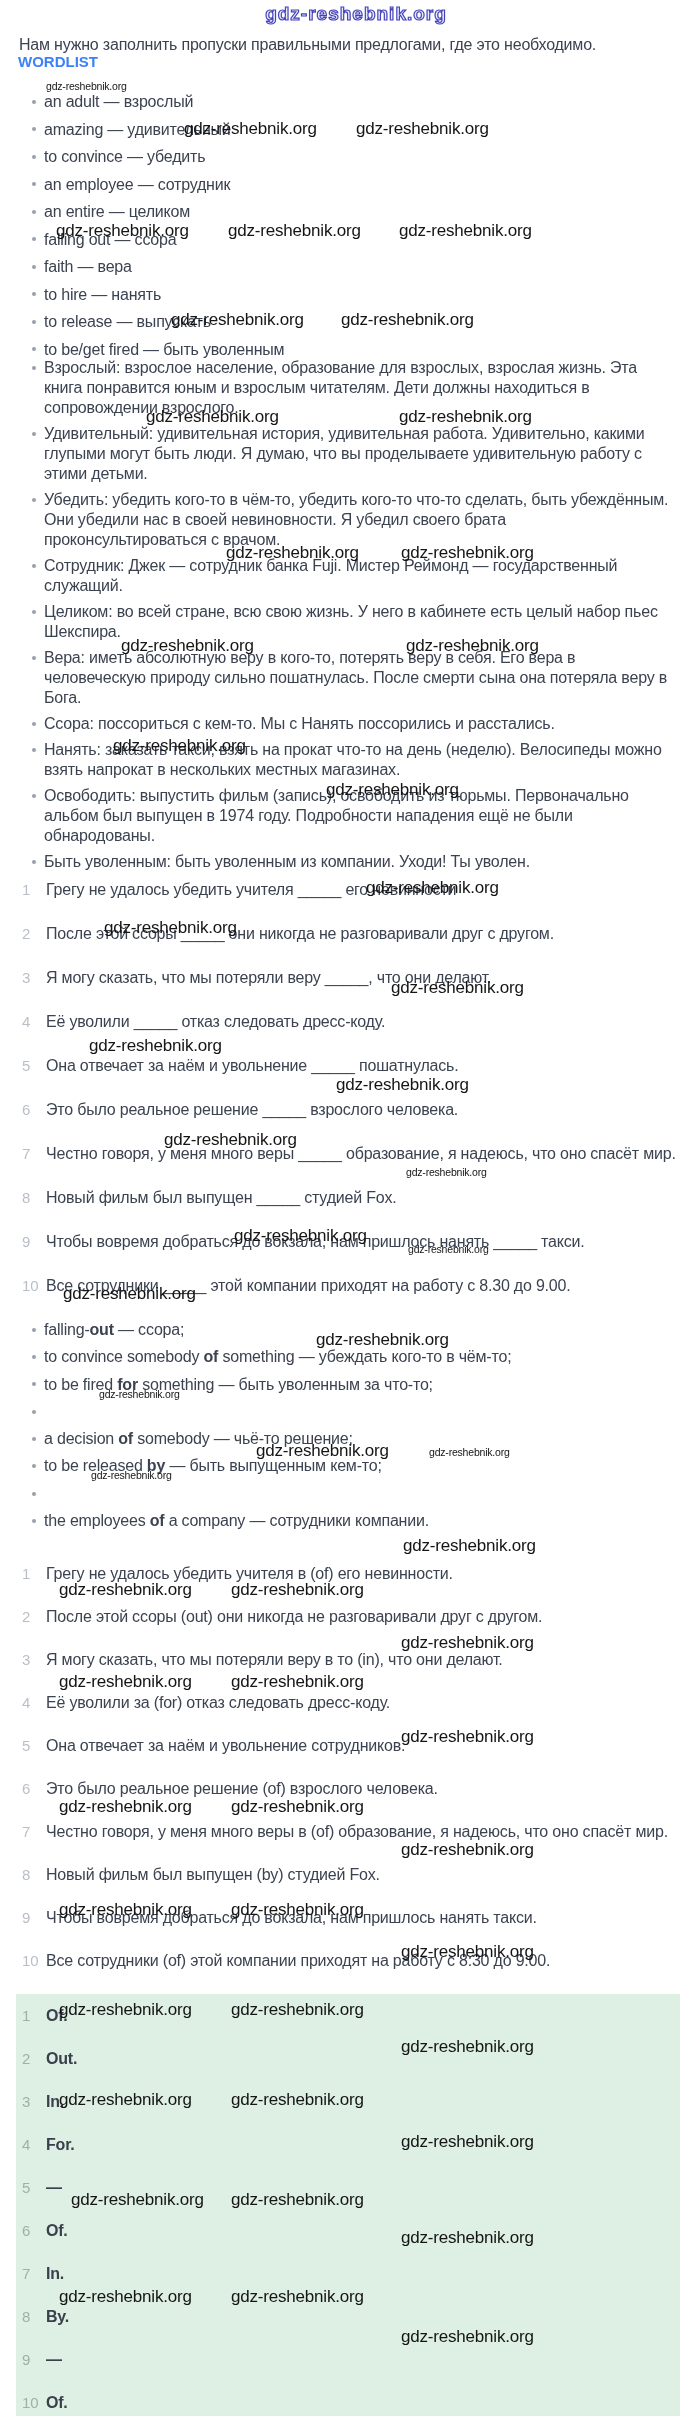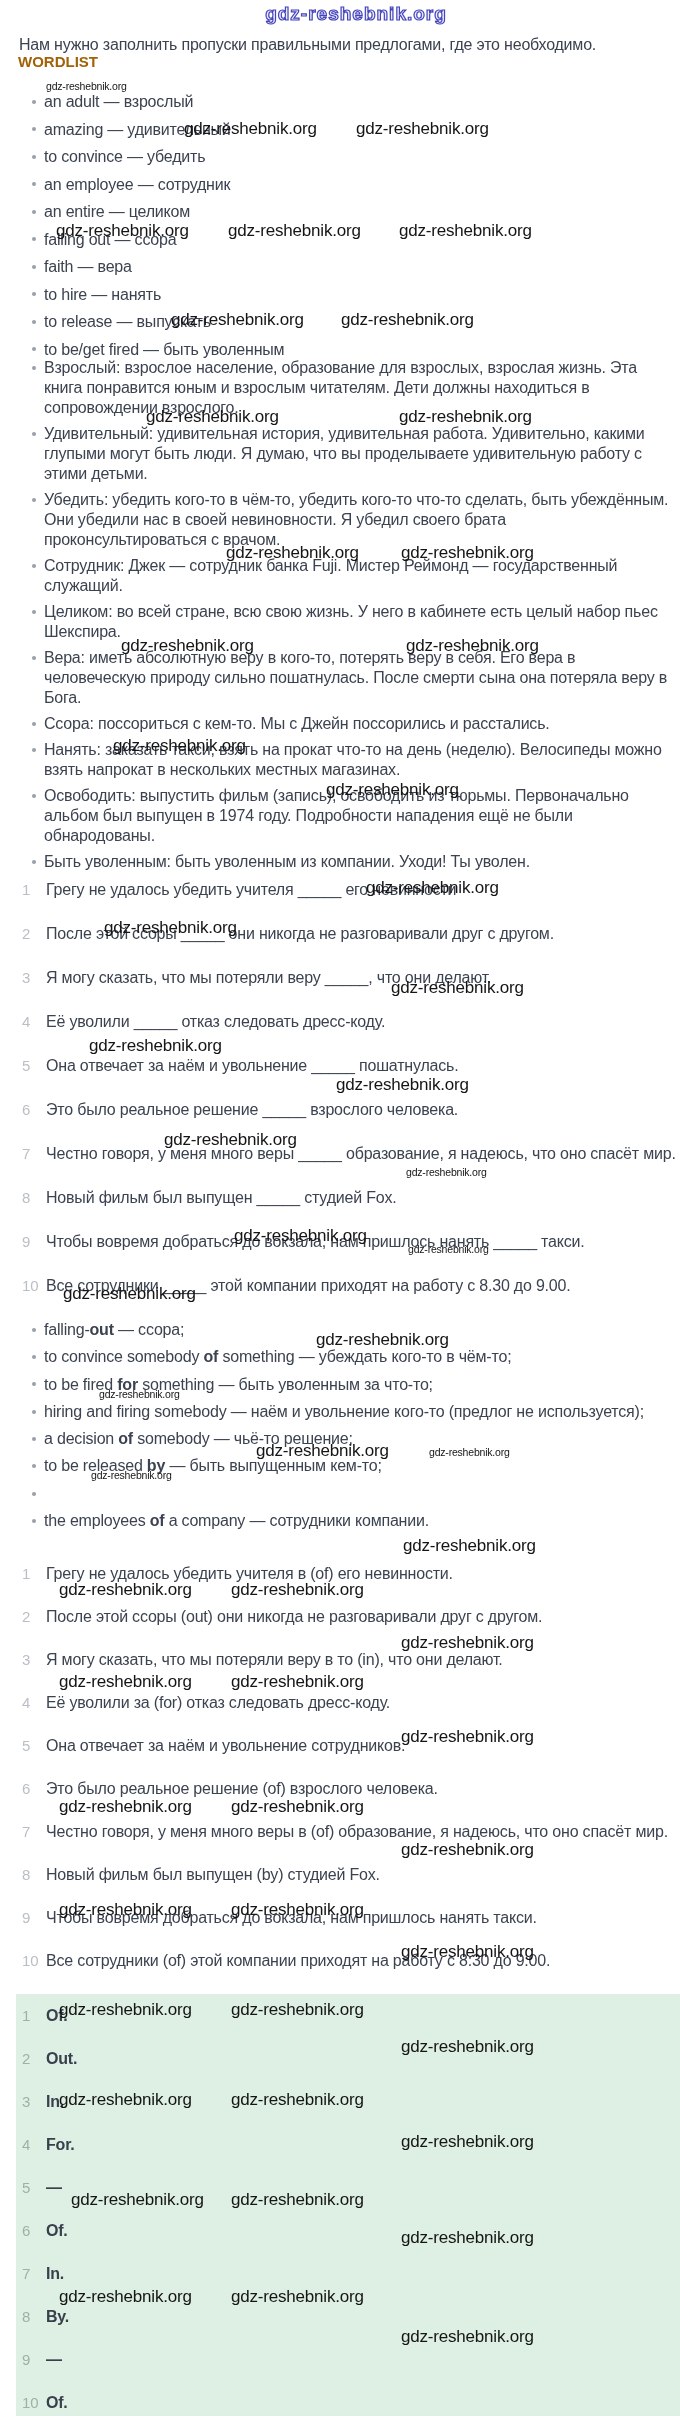--- a/index.html
+++ b/index.html
@@ -8,21 +8,21 @@
     font-family:"Liberation Sans","DejaVu Sans",sans-serif;
     color:#3b4250;letter-spacing:-0.2px;margin-left:16px;
   }
   
   .logo{
     position:absolute;top:3px;left:0;width:100%;text-align:center;
     font-size:19px;font-weight:700;letter-spacing:1px;
     color:#ecebfb;-webkit-text-stroke:1.2px #4343bb;
   }
   .intro{position:absolute;top:35px;left:3px;width:650px;font-size:16px;line-height:19px;}
-  .wordlist-title{position:absolute;top:53px;left:2px;font-size:15px;font-weight:700;color:#a16207;letter-spacing:0;}
+  .wordlist-title{position:absolute;top:53px;left:2px;font-size:15px;font-weight:700;color:#3b82f6;letter-spacing:0;}
   
   ul.plain{list-style:none;margin:0;padding:0;position:absolute;left:0;}
   ol.plain{list-style:none;margin:0;padding:0;position:absolute;left:0;}
   .dot{
     display:inline-block;width:4px;height:4px;border-radius:50%;
     background:#99a0a9;vertical-align:middle;margin:0 8px 2px 16px;
   }
   
   .wordlist{top:88px;width:660px;}
   .wordlist li{height:27.5px;line-height:27.5px;font-size:16px;white-space:nowrap;}
@@ -100,21 +100,21 @@
       <li><span class="dot"></span><span>Удивительный: удивительная история, удивительная работа. Удивительно, какими глупыми могут быть люди. Я думаю, что вы проделываете удивительную работу с этими детьми.</span></li>
 
       <li><span class="dot"></span><span>Убедить: убедить кого-то в чём-то, убедить кого-то что-то сделать, быть убеждённым. Они убедили нас в своей невиновности. Я убедил своего брата проконсультироваться с врачом.</span></li>
 
       <li><span class="dot"></span><span>Сотрудник: Джек — сотрудник банка Fuji. Мистер Реймонд — государственный служащий.</span></li>
 
       <li><span class="dot"></span><span>Целиком: во всей стране, всю свою жизнь. У него в кабинете есть целый набор пьес Шекспира.</span></li>
 
       <li><span class="dot"></span><span>Вера: иметь абсолютную веру в кого-то, потерять веру в себя. Его вера в человеческую природу сильно пошатнулась. После смерти сына она потеряла веру в Бога.</span></li>
 
-      <li><span class="dot"></span><span>Ссора: поссориться с кем-то. Мы с Джейн поссорились и расстались.</span></li>
+      <li><span class="dot"></span><span>Ссора: поссориться с кем-то. Мы с Нанять поссорились и расстались.</span></li>
 
       <li><span class="dot"></span><span>Нанять: заказать такси, взять на прокат что-то на день (неделю). Велосипеды можно взять напрокат в нескольких местных магазинах.</span></li>
 
       <li><span class="dot"></span><span>Освободить: выпустить фильм (запись), освободить из тюрьмы. Первоначально альбом был выпущен в 1974 году. Подробности нападения ещё не были обнародованы.</span></li>
 
       <li><span class="dot"></span><span>Быть уволенным: быть уволенным из компании. Уходи! Ты уволен.</span></li>
     </ul>
 
   <ol class="plain num-list questions">
 
@@ -141,21 +141,21 @@
 
   <ul class="plain rules">
 
       <li><span class="dot"></span><span>falling-</span><b>out</b><span> — ссора;</span></li>
 
       <li><span class="dot"></span><span>to convince somebody </span><b>of</b><span> something — убеждать кого-то в чём-то;</span></li>
 
 
       <li><span class="dot"></span><span>to be fired </span><b>for</b><span> something — быть уволенным за что-то;</span></li>
 
-      <li><span class="dot"></span><span>hiring and firing somebody — наём и увольнение кого-то (предлог не используется);</span><b></b><span></span></li>
+      <li><span class="dot"></span><b></b><span></span></li>
 
       <li><span class="dot"></span><span>a decision </span><b>of</b><span> somebody — чьё-то решение;</span></li>
 
       <li><span class="dot"></span><span>to be released </span><b>by</b><span> — быть выпущенным кем-то;</span></li>
 
       <li><span class="dot"></span><b></b><span></span></li>
 
       <li><span class="dot"></span><span>the employees </span><b>of</b><span> a company — сотрудники компании.</span></li>
     </ul>
 

